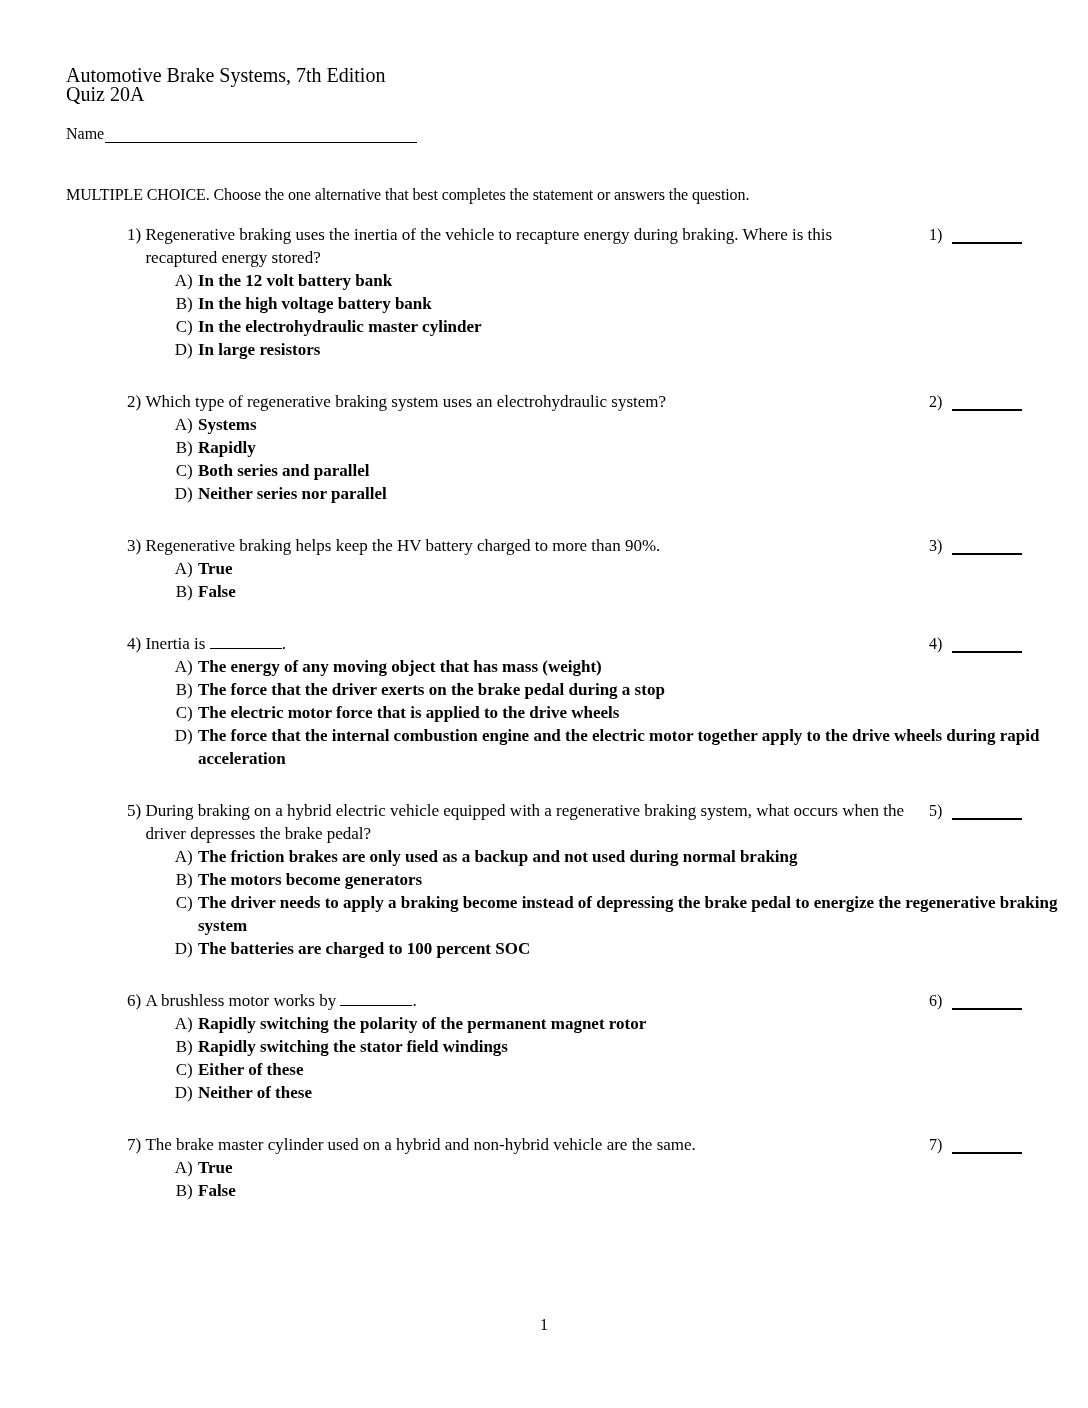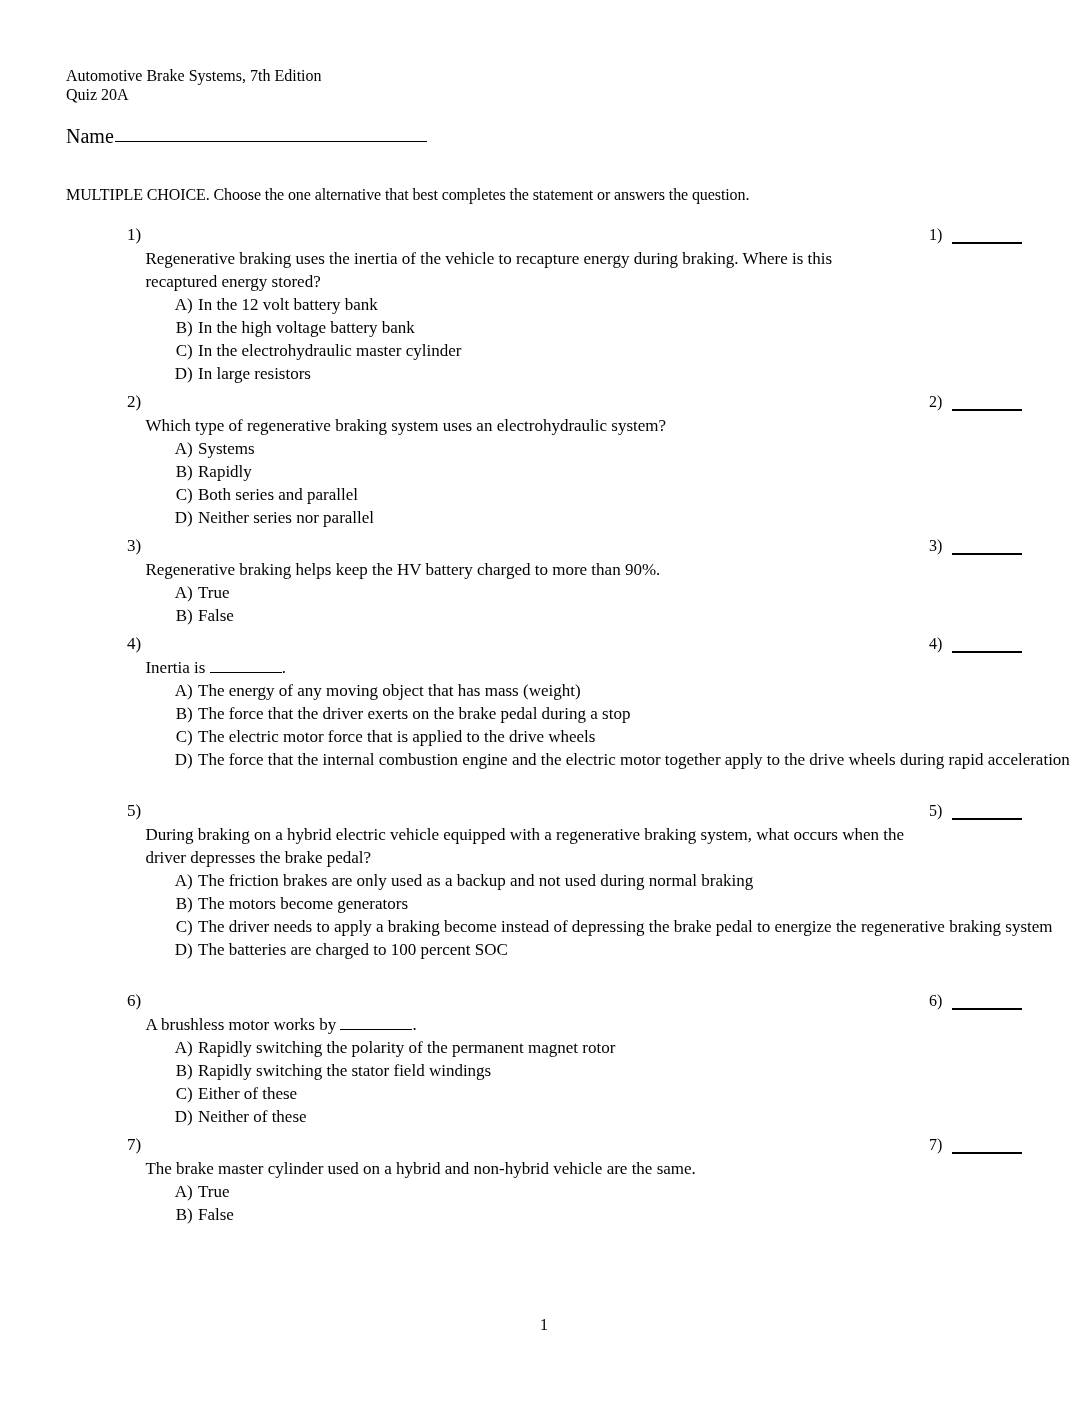--- a/index.html
+++ b/index.html
@@ -1,32 +1,32 @@
 <!DOCTYPE html>
 <html><head>
   <meta charset="utf-8">
   <style>
     html, body { margin: 0; padding: 0; background: #ffffff; }
     body {
       width: 1088px; height: 1408px; position: relative; overflow: hidden;
       font-family: "Liberation Serif", "DejaVu Serif", serif;
       color: #000;
     }
-    .header { position: absolute; left: 66px; top: 66px; font-size: 16px; line-height: 19px; }
-    .name-row { position: absolute; left: 66px; top: 125px; font-size: 20px; display: flex; align-items: flex-start; }
+    .header { position: absolute; left: 66px; top: 66px; font-size: 20px; line-height: 19px; }
+    .name-row { position: absolute; left: 66px; top: 125px; font-size: 16px; display: flex; align-items: flex-end; }
     .name-line { display: inline-block; width: 312px; border-bottom: 1px solid #000; height: 16px; margin-left: 1px; }
     .instructions { position: absolute; left: 66px; top: 186px; font-size: 16px; font-weight: normal; letter-spacing: -0.1px; }
     .question { position: absolute; left: 127px; width: 960px; font-size: 17px; line-height: 23px; }
     .q-stem { width: 780px; display: flex; }
     .q-num { flex: 0 0 auto; white-space: pre; }
-    .q-text { flex: 1; margin-top: 24px; }
+    .q-text { flex: 1; }
     .opts { margin-left: 45px; }
     .opt { display: flex; }
     .opt-letter { flex: 0 0 25px; text-align: right; padding-right: 1px; white-space: pre; }
-    .opt-text { flex: 1; width: 700px; }
+    .opt-text { flex: 1; width: 700px; font-weight: bold; }
     .answer { position: absolute; left: 929px; font-size: 16px; display: flex; align-items: flex-end; }
     .answer-line { display: inline-block; width: 70px; border-bottom: 2px solid #000; height: 16px; margin-left: 10px; }
     .blank { display: inline-block; width: 72px; border-bottom: 1px solid #000; height: 14px; vertical-align: baseline; }
     .page-num { position: absolute; left: 0; width: 1088px; top: 1316px; text-align: center; font-size: 16px; }
   </style>
 </head>
 <body>
 
 <div class="header">
   <div>Automotive Brake Systems, 7th Edition</div>

